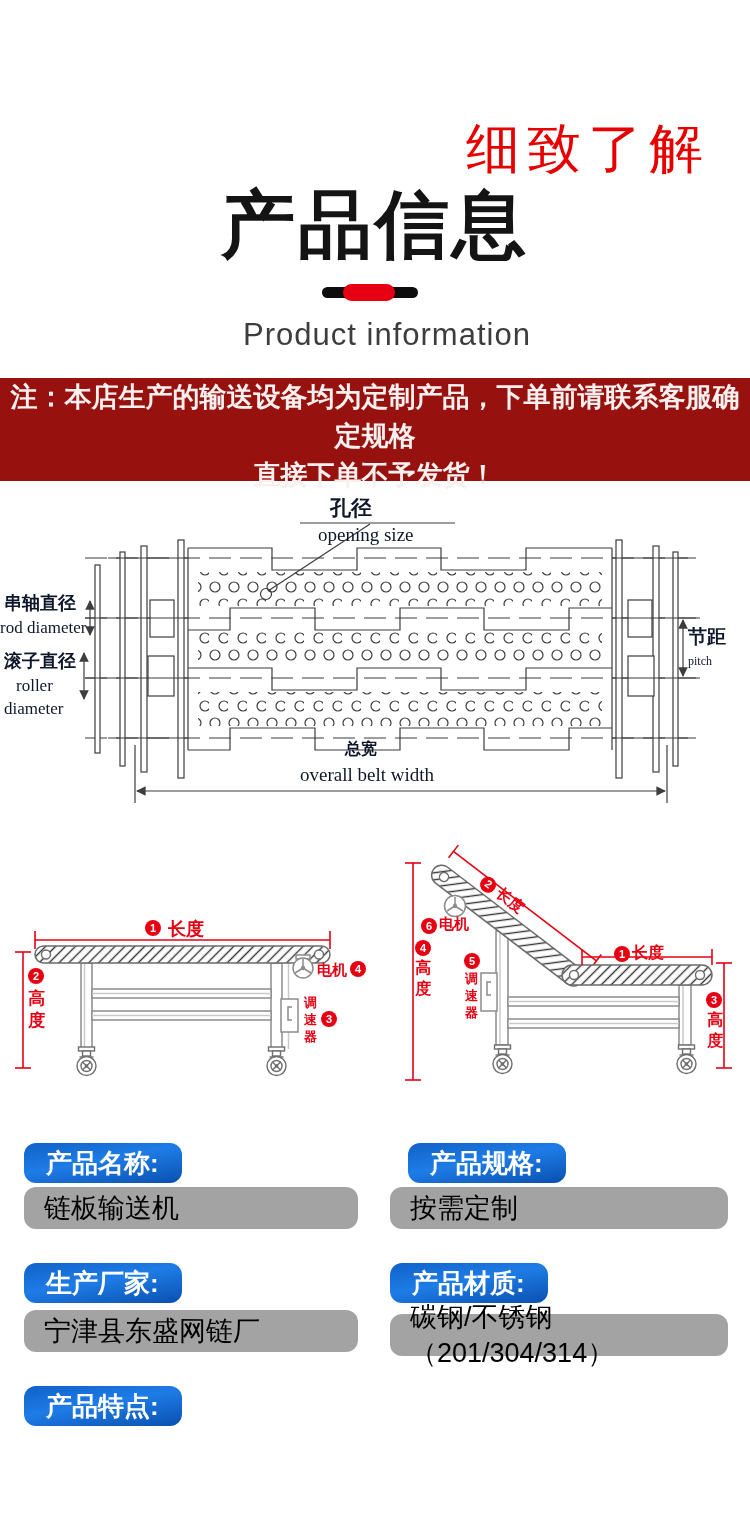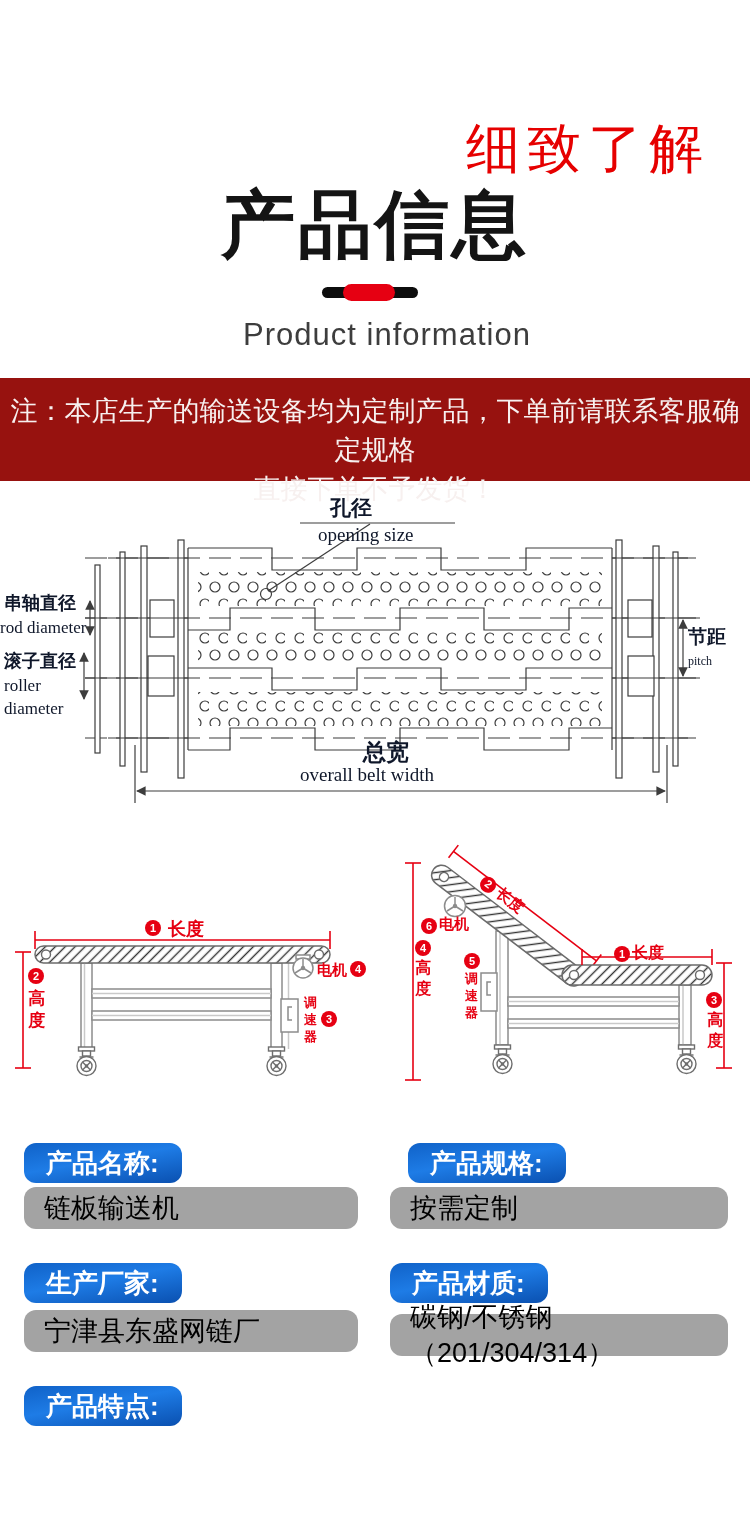--- a/index.html
+++ b/index.html
@@ -11,35 +11,35 @@
   .tagline{left:0;top:113px;width:710px;text-align:right;font-size:54px;font-weight:normal;
            color:#e60000;letter-spacing:7px;}
   .big-title{left:0;top:176px;width:750px;text-align:center;font-size:74px;font-weight:bold;
              color:#141414;letter-spacing:3px;}
   .deco-bar{left:322px;top:287px;width:96px;height:11px;background:#0d0d0d;border-radius:6px;}
   .deco-red{position:absolute;left:21px;top:-3px;width:52px;height:17px;background:#e60012;border-radius:9px;}
   .sub-en{left:12px;top:317px;width:750px;text-align:center;font-size:31px;color:#3d3d3d;letter-spacing:1px;}
 
   
   .banner{left:0;top:378px;width:750px;height:103px;background:#97120f;color:#f7f0ef;
-          text-align:center;font-weight:normal;font-size:27px;line-height:39px;box-sizing:border-box;padding-top:14px;}
+          text-align:center;font-weight:bold;font-size:27px;line-height:39px;box-sizing:border-box;}
 
   
   .tech-svg{left:0;top:490px;}
   .t-label{color:#0f172a;font-family:"Liberation Serif",serif;text-align:left;line-height:1.1;}
   .t-opening-cn{left:330px;top:497px;width:110px;font-size:21px;font-weight:bold;}
   .t-opening-en{left:318px;top:525px;width:135px;font-size:19px;}
   .t-rod-cn{left:4px;top:594px;width:100px;font-size:18px;font-weight:bold;}
   .t-rod-en{left:0;top:619px;width:108px;font-size:17px;}
   .t-roller-cn{left:4px;top:652px;width:100px;font-size:18px;font-weight:bold;}
-  .t-roller-en1{left:4px;top:677px;width:100px;font-size:17px;}
+  .t-roller-en1{left:16px;top:677px;width:100px;font-size:17px;}
   .t-roller-en2{left:4px;top:700px;width:100px;font-size:17px;}
   .t-pitch-cn{left:688px;top:627px;font-size:19px;font-weight:bold;}
   .t-pitch-en{left:688px;top:655px;font-size:12px;}
-  .t-width-cn{left:363px;top:740px;width:100px;font-size:23px;font-weight:bold;}
+  .t-width-cn{left:345px;top:740px;width:100px;font-size:16px;font-weight:bold;}
   .t-width-en{left:300px;top:765px;width:190px;font-size:19px;}
 
   
   .illu-svg{left:0;top:840px;}
   .r-label{color:#e60012;font-weight:bold;white-space:nowrap;}
   .badge{display:inline-flex;width:16px;height:16px;border-radius:50%;background:#e60012;color:#fff;
          font-size:11px;font-weight:bold;align-items:center;justify-content:center;line-height:1;}
   .vtext{width:1.15em;word-break:break-all;line-height:1.3;text-align:center;white-space:normal;}
   .f-len-badge{left:145px;top:920px;}
   .f-len{left:168px;top:917px;font-size:18px;}

